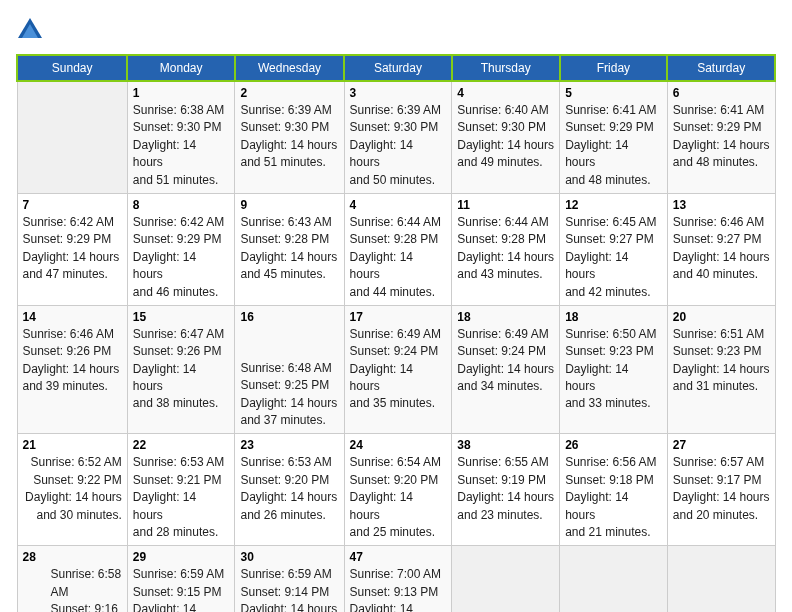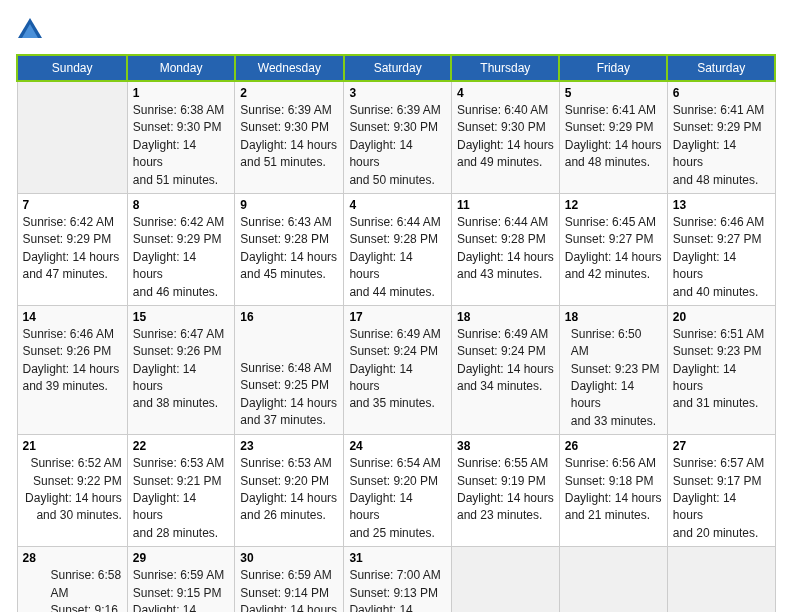--- a/index.html
+++ b/index.html
@@ -261,21 +261,21 @@
           </td>
           <td>
             <span class="day-num">18</span>
             <div class="day-info" style="white-space: pre-line;">Sunrise: 6:49 AM
 Sunset: 9:24 PM
 Daylight: 14 hours
 and 34 minutes.</div>
           </td>
           <td>
             <span class="day-num">18</span>
-            <div class="day-info" style="white-space: pre-line; margin-left: 6px;">Sunrise: 6:50 AM
+            <div class="day-info" style="white-space: pre-line;">Sunrise: 6:50 AM
 Sunset: 9:23 PM
 Daylight: 14 hours
 and 33 minutes.</div>
           </td>
           <td>
             <span class="day-num">20</span>
             <div class="day-info" style="white-space: pre-line;">Sunrise: 6:51 AM
 Sunset: 9:23 PM
 Daylight: 14 hours
 and 31 minutes.</div>
@@ -348,21 +348,21 @@
 and 16 minutes.</div>
           </td>
           <td>
             <span class="day-num">30</span>
             <div class="day-info" style="white-space: pre-line;">Sunrise: 6:59 AM
 Sunset: 9:14 PM
 Daylight: 14 hours
 and 14 minutes.</div>
           </td>
           <td>
-            <span class="day-num">31</span>
+            <span class="day-num">47</span>
             <div class="day-info" style="white-space: pre-line;">Sunrise: 7:00 AM
 Sunset: 9:13 PM
 Daylight: 14 hours
 and 12 minutes.</div>
           </td>
           <td class="empty-cell"></td>
           <td class="empty-cell"></td>
           <td class="empty-cell"></td>
         </tr>
       </tbody>

